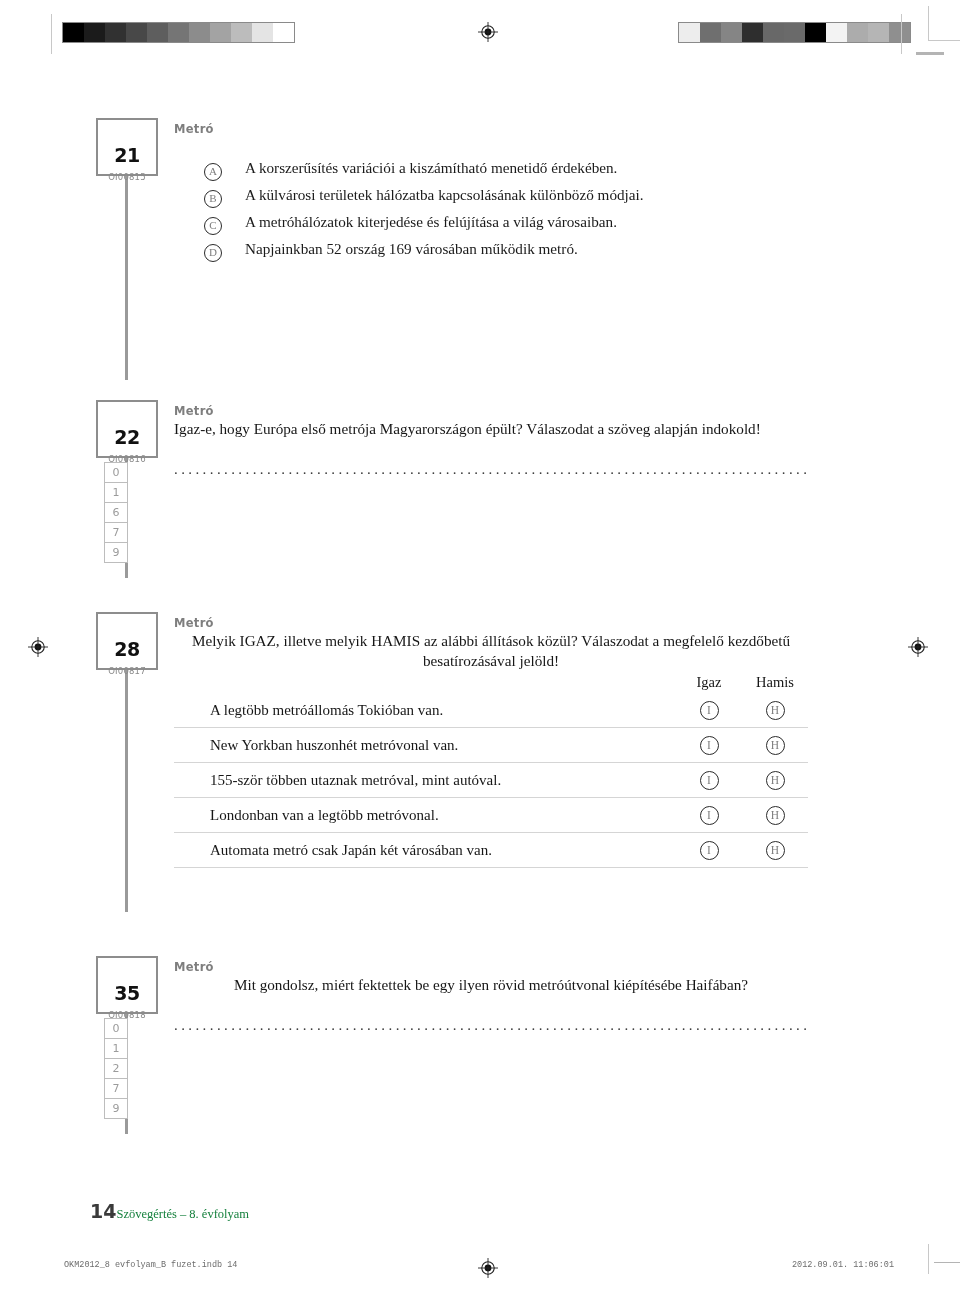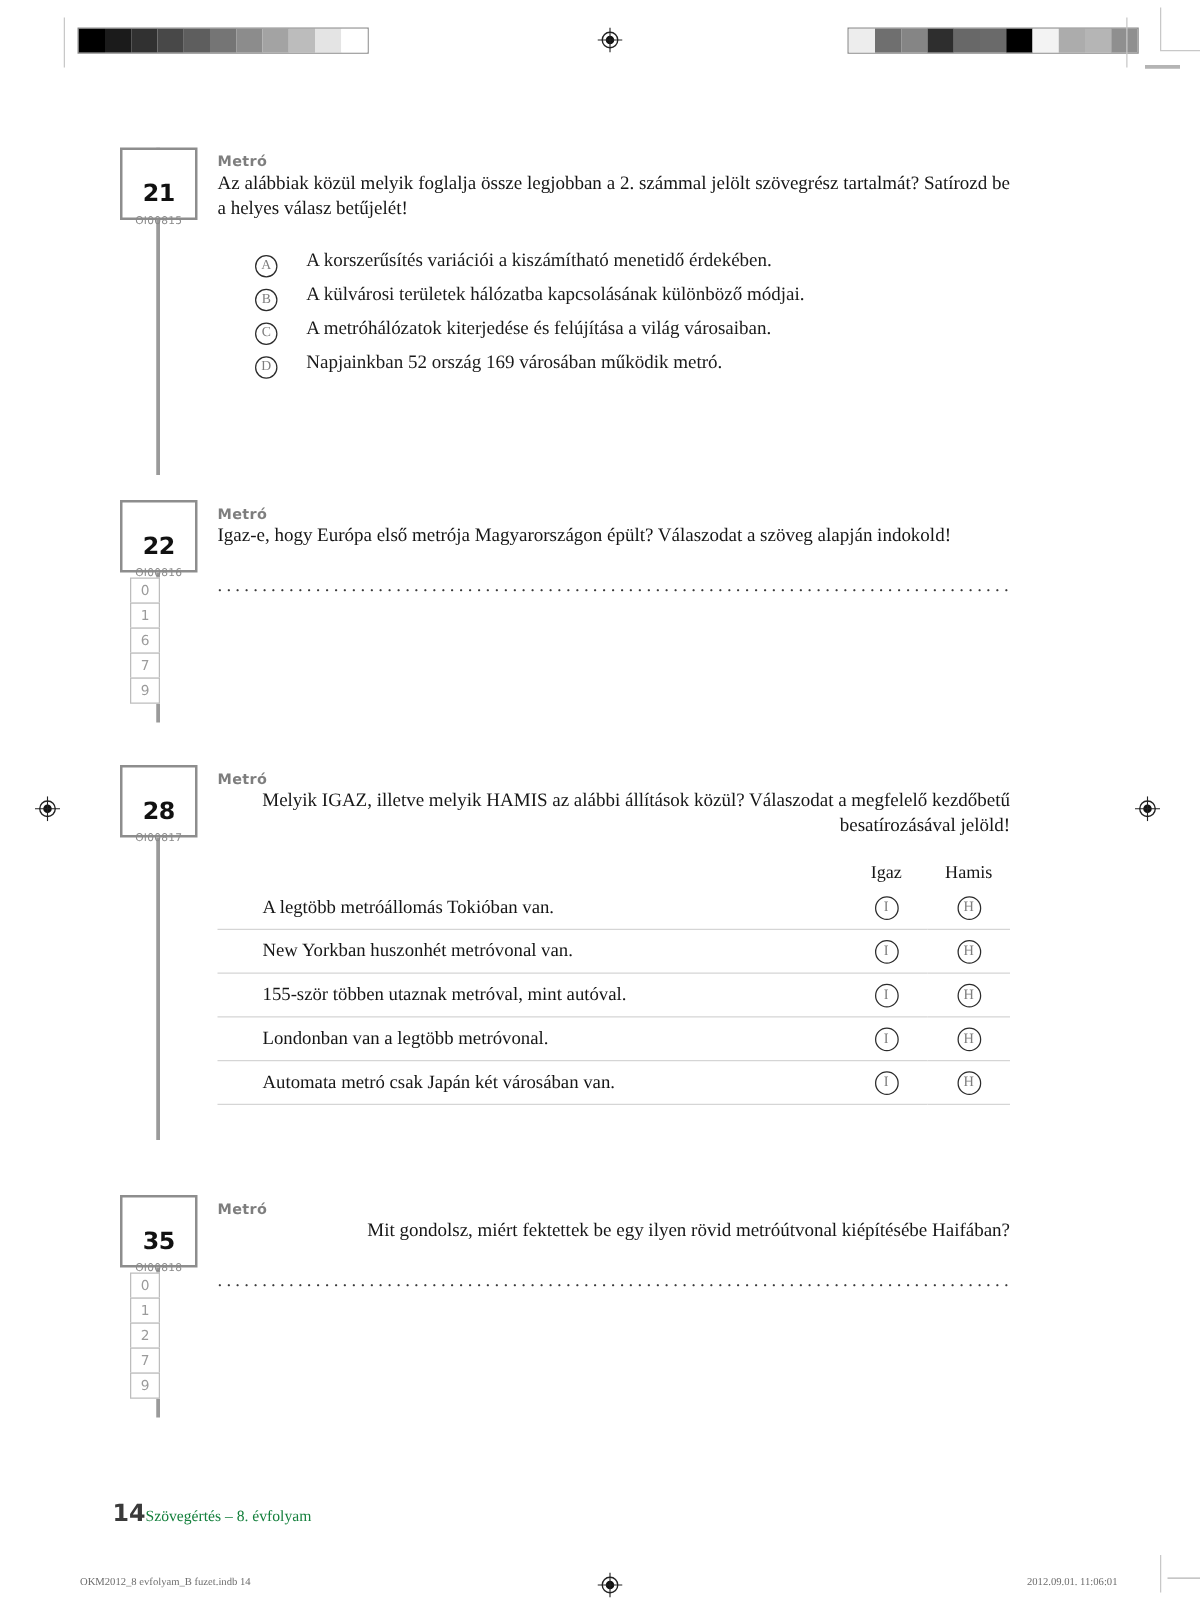--- a/index.html
+++ b/index.html
@@ -123,21 +123,21 @@
     margin-bottom: 1px;
   }
 
   .prompt {
     font-size: 15.2px;
     line-height: 1.33;
     color: #161616;
     text-align: justify;
     text-justify: inter-word;
   }
-  .prompt.nojust { text-align: right; }
+  .prompt.nojust { text-align: center; }
 
   
   .choices {
     margin-top: 22px;
     margin-left: 30px;
   }
   .choice {
     display: flex;
     align-items: baseline;
     margin-bottom: 6px;
@@ -169,21 +169,21 @@
     overflow: hidden;
     letter-spacing: 3.4px;
     font-size: 15px;
     color: #3a3a3a;
     white-space: nowrap;
     font-family: "Liberation Serif", serif;
   }
 
   
   .tf-table {
-    margin-top: 18px;
+    margin-top: 2px;
     width: 100%;
     border-collapse: collapse;
   }
   .tf-table th {
     font-weight: normal;
     font-size: 14.5px;
     text-align: center;
     padding-bottom: 2px;
     color: #161616;
   }
@@ -225,21 +225,21 @@
   .page-footer .subject {
     font-size: 12.5px;
     color: #15803d;
   }
 
   .print-footer {
     position: absolute;
     bottom: 22px;
     left: 0; right: 0;
     height: 20px;
-    font-family: Liberation Serif, serif;
+    font-family: Liberation Mono, monospace;
     font-size: 8.5px;
     color: #6d6d6d;
     padding-left: 36px;
   }
   .print-footer .pf-left { position: absolute; left: 64px; top: 4px; }
   .print-footer .pf-right { position: absolute; right: 66px; top: 4px; }
 </style>
 </head>
 <body>
 
@@ -312,21 +312,20 @@
 <div class="cropmark" style="left:934px; top:1262px; width:26px; height:1px;"></div>
 
 <div class="task" style="top:118px;">
   <div class="spine" style="top:0px; height:262px;"></div>
   <div class="num-box" style="top:0px;">
     <div class="num">21</div>
     <div class="code">OI00815</div>
   </div>
   <div class="body-col" style="top:4px;">
     <div class="topic">Metró</div>
-    <div class="prompt">Az alábbiak közül melyik foglalja össze legjobban a 2. számmal jelölt szövegrész tartalmát? Satírozd be a helyes válasz betűjelét!</div>
     <div class="choices">
       <div class="choice">
         <span class="bubble">A</span>
         <span class="choice-text">A korszerűsítés variációi a kiszámítható menetidő érdekében.</span>
       </div>
       <div class="choice">
         <span class="bubble">B</span>
         <span class="choice-text">A külvárosi területek hálózatba kapcsolásának különböző módjai.</span>
       </div>
       <div class="choice">

